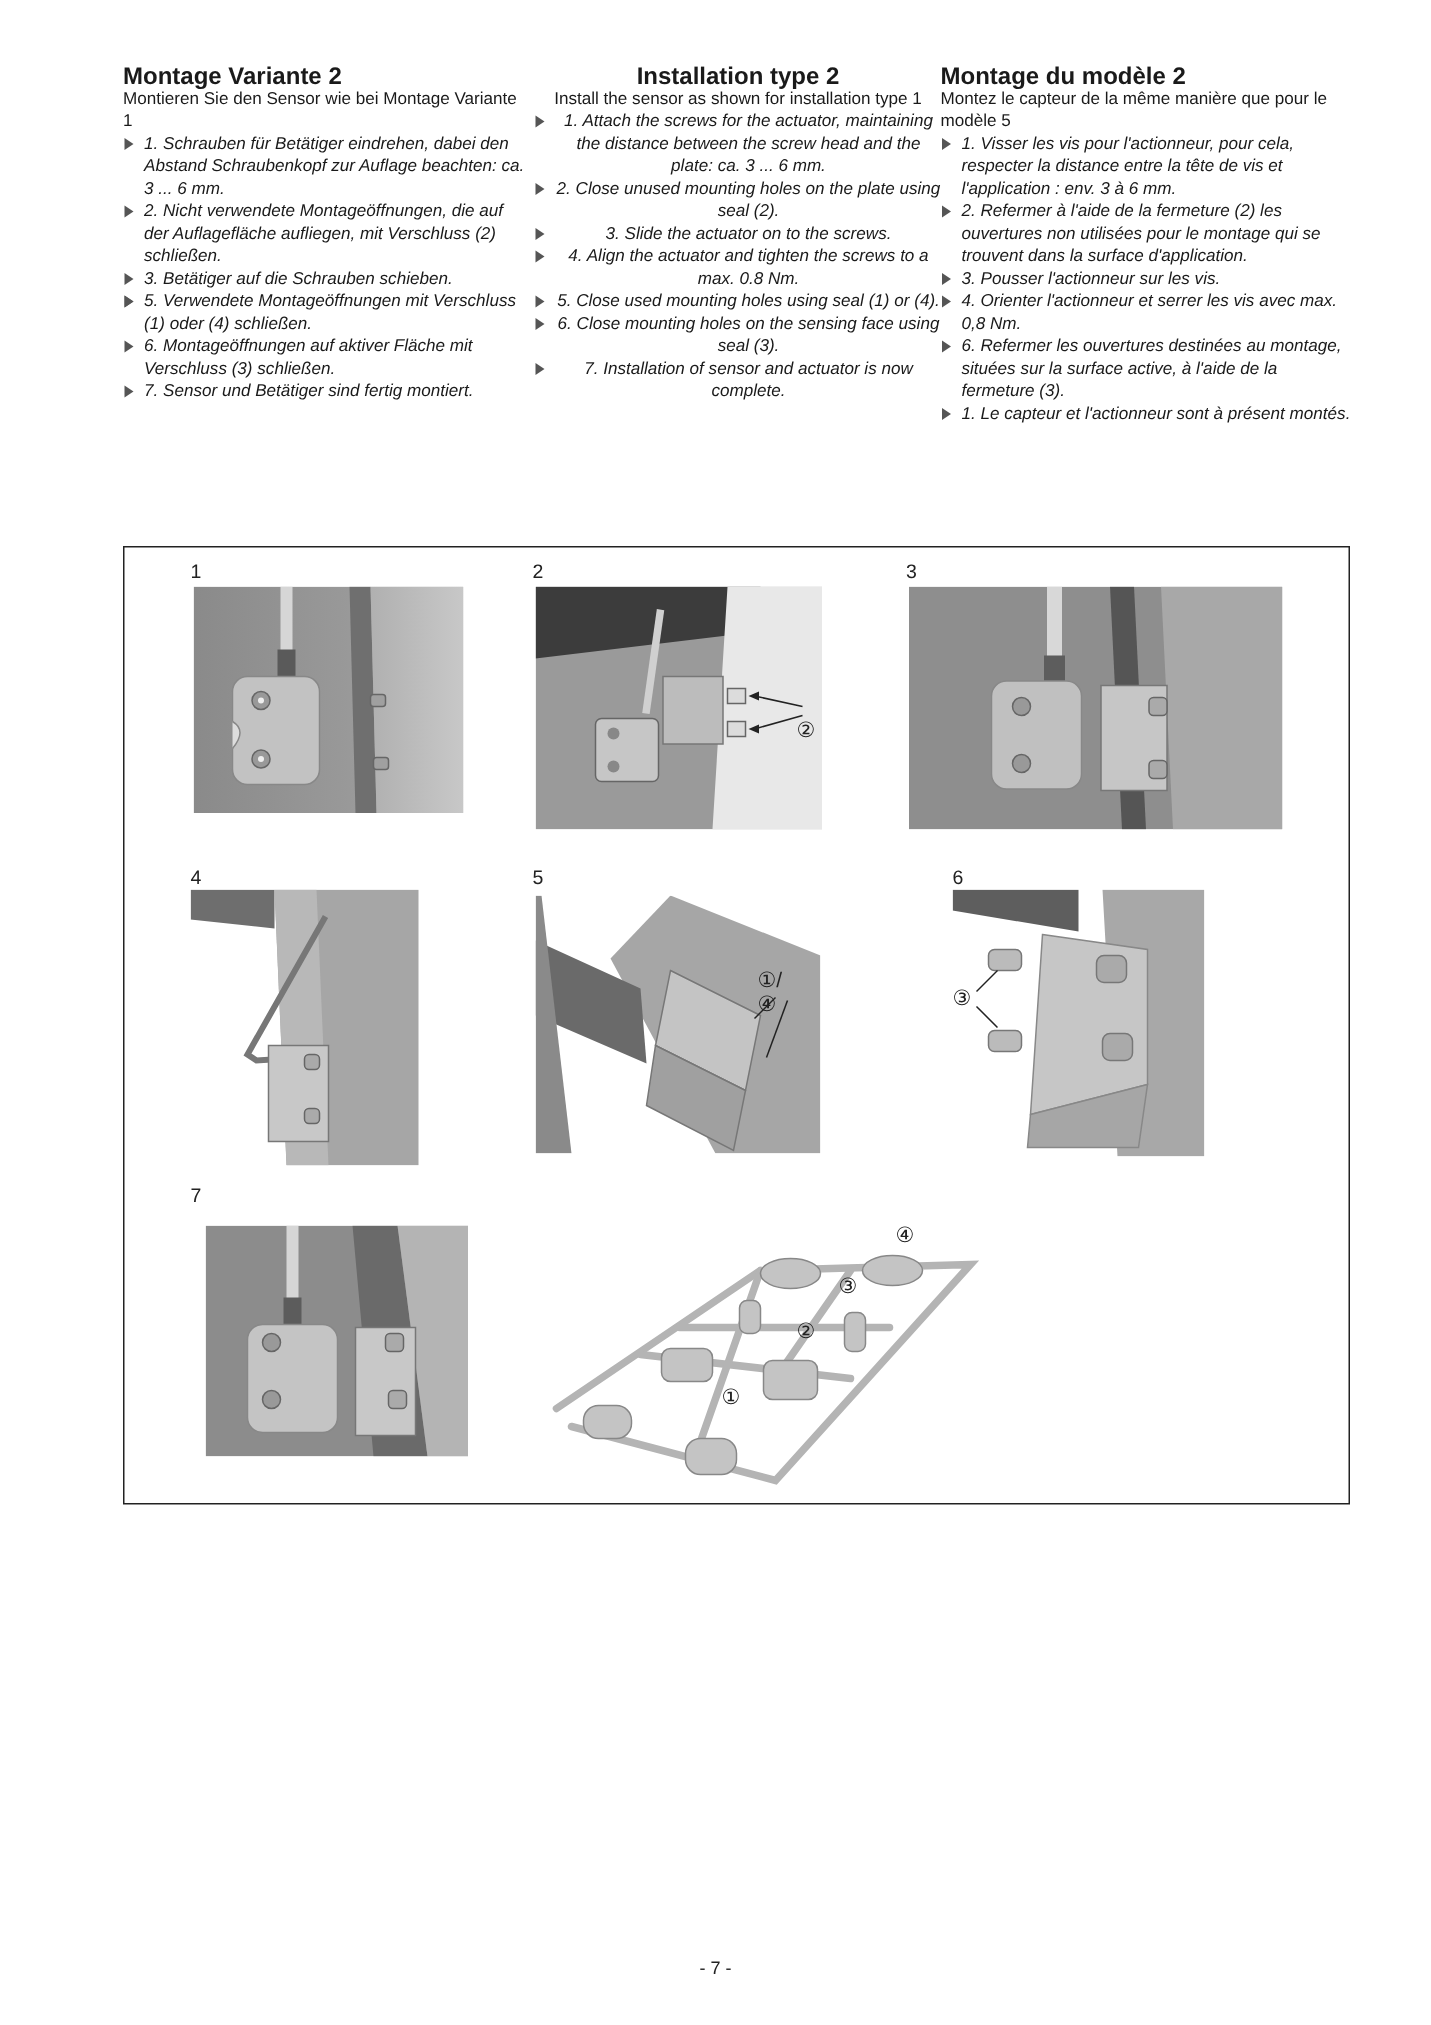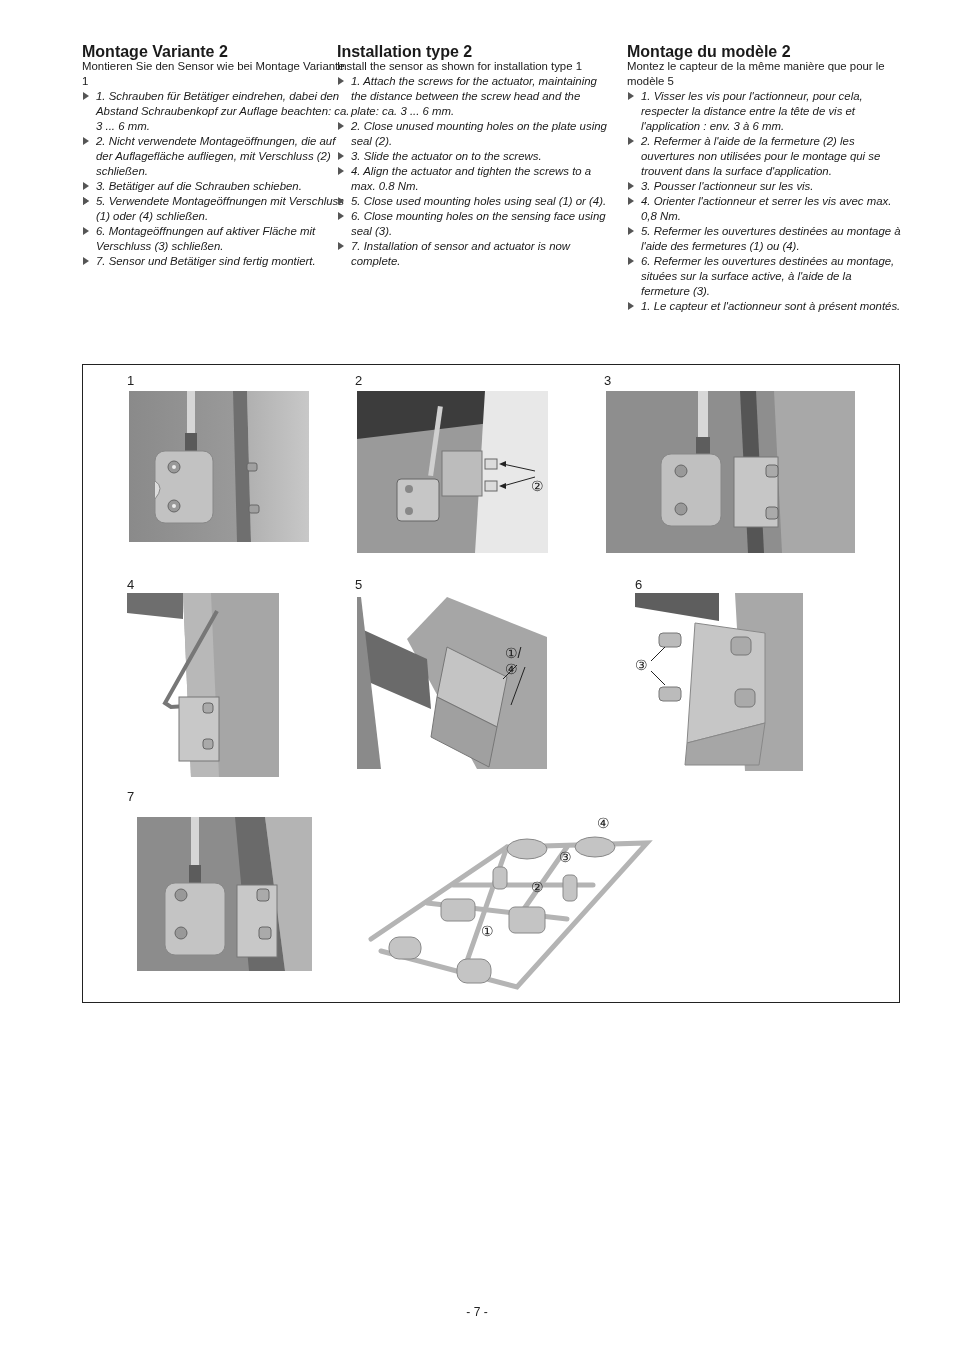--- a/index.html
+++ b/index.html
@@ -1,21 +1,21 @@
 <!DOCTYPE html>
 <html><head>
 <meta charset="utf-8">
 <style>
   * { box-sizing: border-box; margin: 0; padding: 0; }
   html, body { width: 954px; height: 1350px; background: #ffffff; }
   body { position: relative; font-family: "Liberation Sans", sans-serif; color: #1a1a1a; overflow: hidden; }
 
   .col { position: absolute; top: 44px; width: 272px; font-size: 11.4px; line-height: 15px; }
   .col.c1 { left: 82px; }
-  .col.c2 { left: 337px; }
+  .col.c2 { left: 356px; text-align: center; }
   .col.c3 { left: 627px; width: 274px; }
   .col h2 { font-size: 16px; font-weight: bold; line-height: 15px; }
   .col p.intro { margin: 0; }
   .col ul { list-style: none; }
   .col li { position: relative; padding-left: 14px; font-style: italic; }
   .col li .tri { position: absolute; left: 1px; top: 3px; width: 0; height: 0;
      border-top: 4.5px solid transparent; border-bottom: 4.5px solid transparent; border-left: 6px solid #555; }
 
   .figbox { position: absolute; left: 82px; top: 364px; width: 818px; height: 639px; border: 1px solid #222; }
   .fig { position: absolute; }
@@ -57,21 +57,20 @@
 </div>
 
 <div class="col c3">
   <h2>Montage du modèle 2</h2>
   <p class="intro">Montez le capteur de la même manière que pour le modèle 5</p>
   <ul>
     <li><span class="tri"></span><span>1. Visser les vis pour l'actionneur, pour cela, respecter la distance entre la tête de vis et l'application : env. 3 à 6 mm.</span></li>
     <li><span class="tri"></span><span>2. Refermer à l'aide de la fermeture (2) les ouvertures non utilisées pour le montage qui se trouvent dans la surface d'application.</span></li>
     <li><span class="tri"></span><span>3. Pousser l'actionneur sur les vis.</span></li>
     <li><span class="tri"></span><span>4. Orienter l'actionneur et serrer les vis avec max. 0,8 Nm.</span></li>
-    <li><span class="tri"></span><span>5. Refermer les ouvertures destinées au montage à l'aide des fermetures (1) ou (4).</span></li>
     <li><span class="tri"></span><span>6. Refermer les ouvertures destinées au montage, situées sur la surface active, à l'aide de la fermeture (3).</span></li>
     <li><span class="tri"></span><span>1. Le capteur et l'actionneur sont à présent montés.</span></li>
   </ul>
 </div>
 
 <div class="figbox">
 
   <div class="fig" style="left:44px;top:8px;">
     <span class="num" style="left:0;top:0;">1</span>
     <div class="pic" style="left:2px;top:18px;width:180px;height:151px;">

